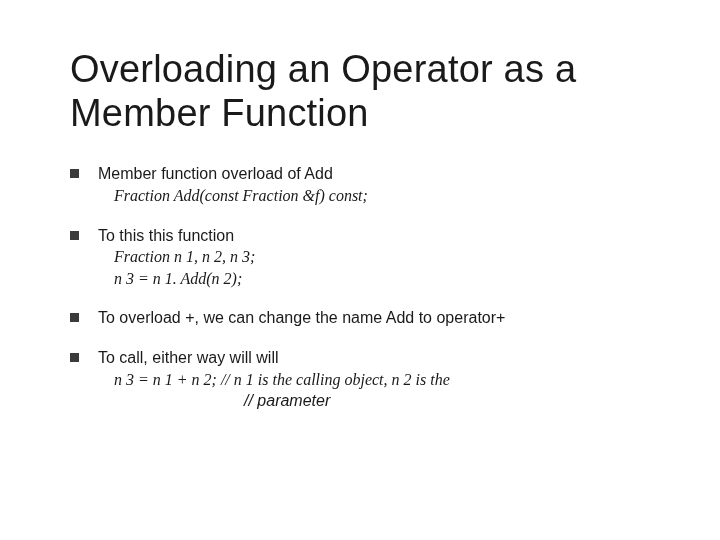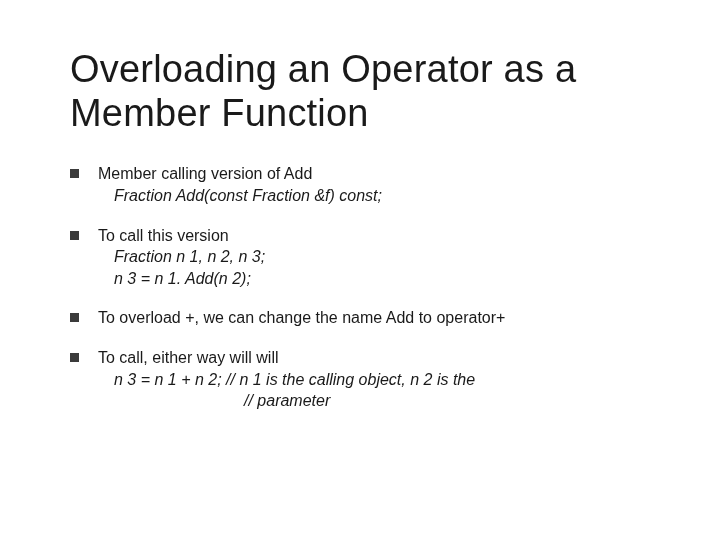--- a/index.html
+++ b/index.html
@@ -42,20 +42,21 @@
     position: absolute;
     left: 0;
     top: 6px;
     width: 9px;
     height: 9px;
     background: #3b3b3b;
   }
   .sub {
     display: block;
     padding-left: 16px;
+    font-family: Liberation Serif, serif;
   }
   .sub-wide {
     display: block;
     padding-left: 20px;
   }
   .ital {
     font-style: italic;
   }
   .indent-cont {
     display: block;
@@ -63,26 +64,26 @@
   }
 </style>
 </head>
 <body>
 
 <div class="slide">
   <h1 class="title">Overloading an Operator as a Member Function</h1>
   <ul class="bullets">
 
     <li>
-      <span>Member calling version of Add</span>
+      <span>Member function overload of Add</span>
       <span class="sub ital">Fraction Add(const Fraction &amp;f) const;</span>
     </li>
 
     <li>
-      <span>To call this version</span>
+      <span>To this this function</span>
       <span class="sub ital">Fraction n 1, n 2, n 3;</span>
       <span class="sub ital">n 3 = n 1. Add(n 2);</span>
     </li>
 
     <li>
       <span>To overload +, we can change the name Add to operator+</span>
     </li>
 
     <li>
       <span>To call, either way will will</span>

